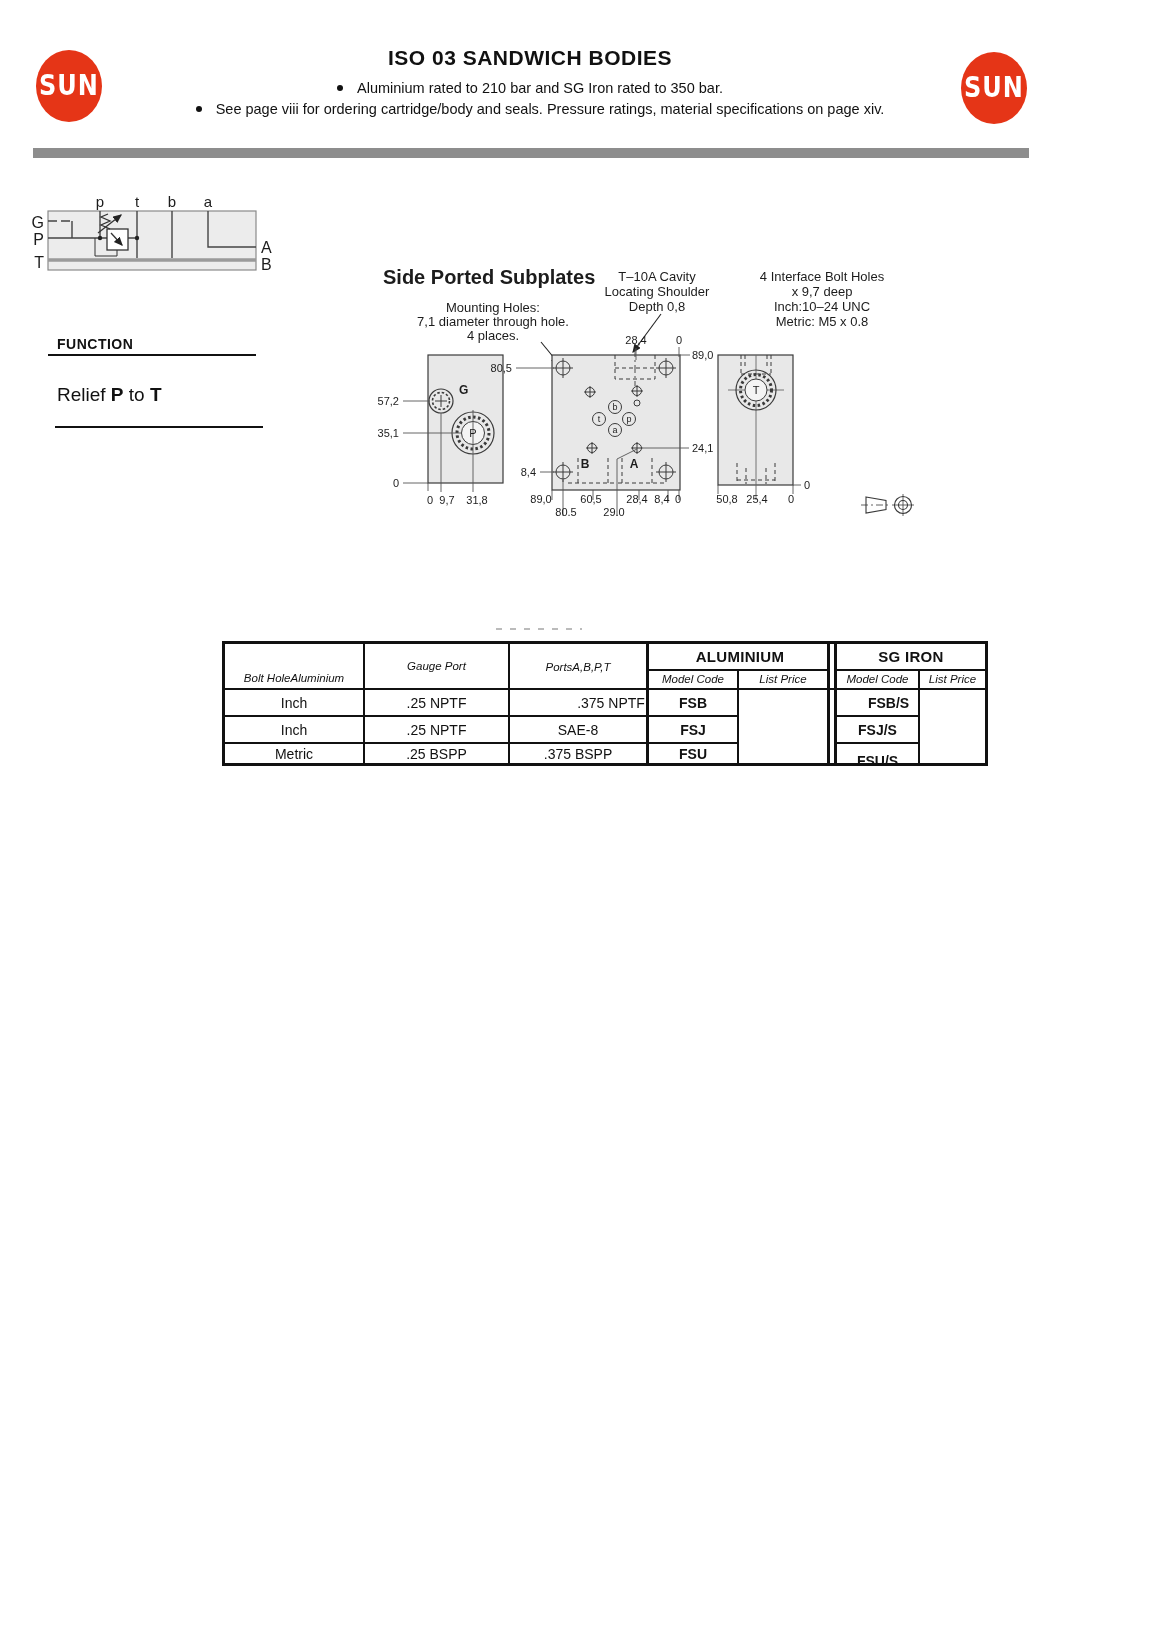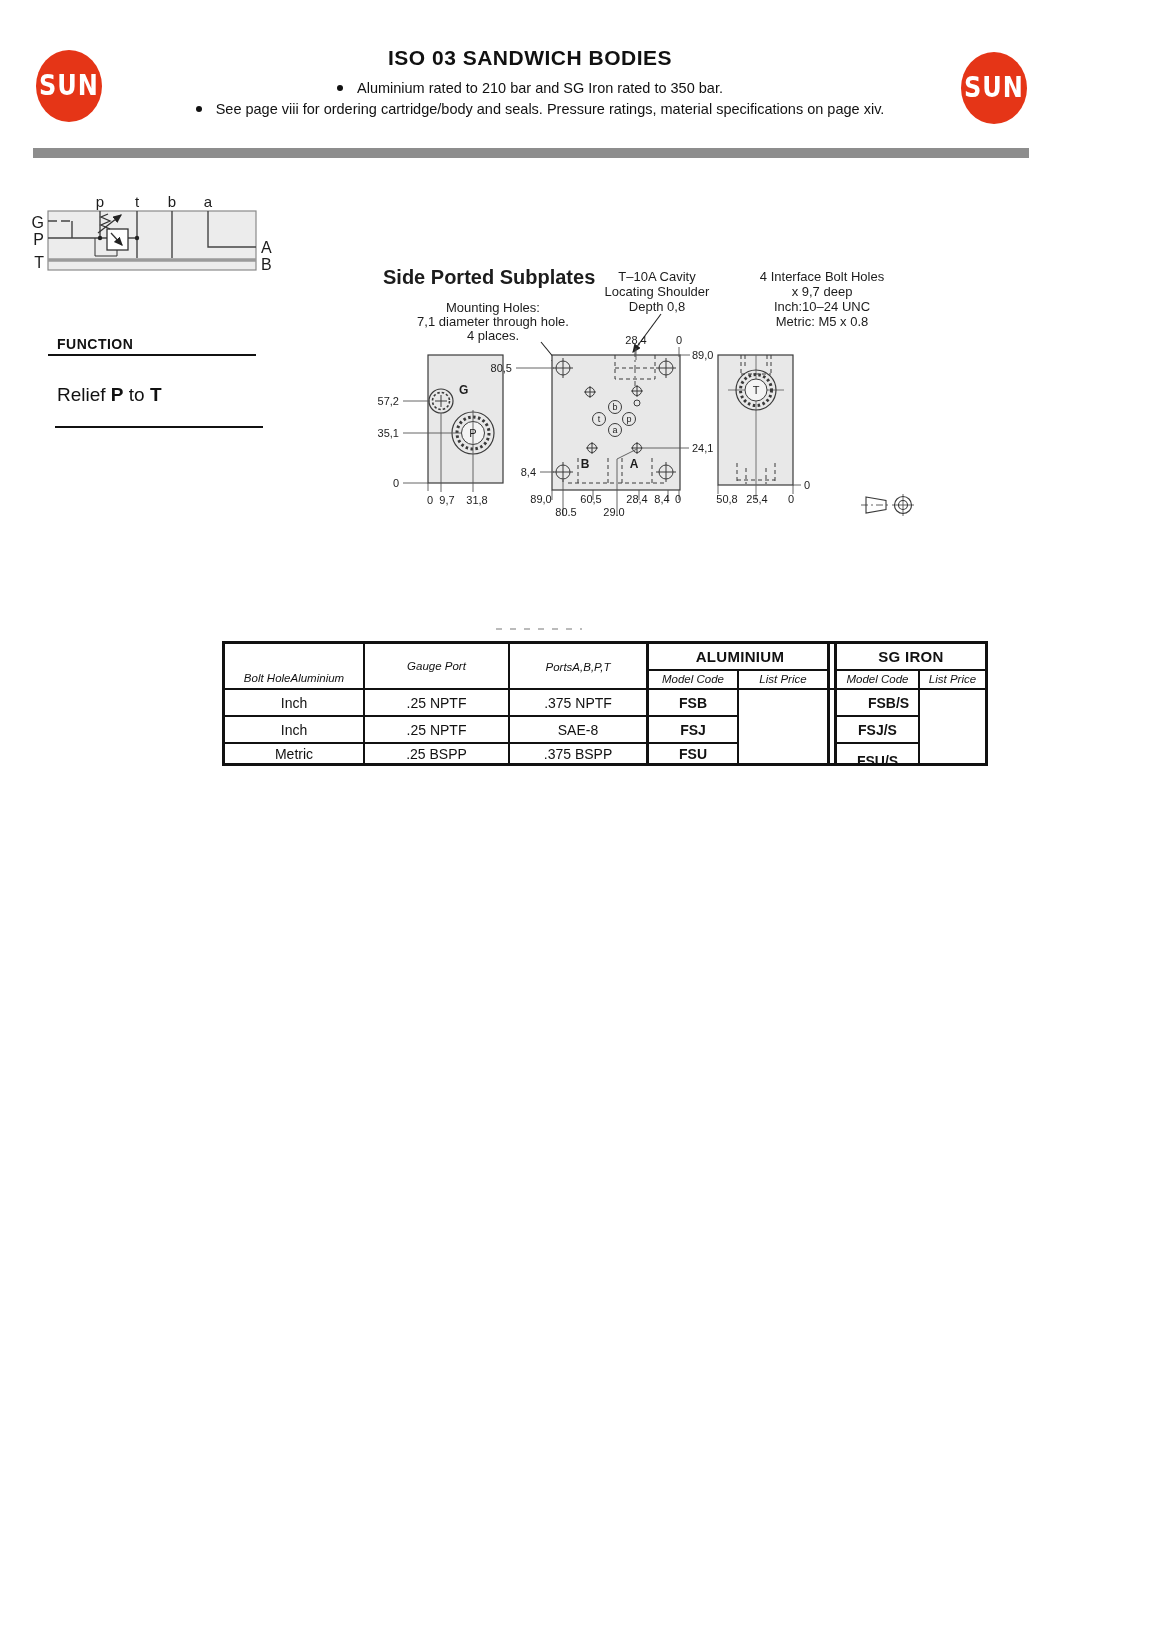--- a/index.html
+++ b/index.html
@@ -336,21 +336,21 @@
     </div>
     <div class="tc grp" style="left:424px;top:0;width:182px;height:25px;">ALUMINIUM</div>
     <div class="tc grp" style="left:612px;top:0;width:148px;height:25px;">SG IRON</div>
     <div class="tc ital" style="left:424px;top:27px;width:88px;height:17px;">Model Code</div>
     <div class="tc ital" style="left:514px;top:27px;width:88px;height:17px;">List Price</div>
     <div class="tc ital" style="left:612px;top:27px;width:81px;height:17px;">Model Code</div>
     <div class="tc ital" style="left:695px;top:27px;width:65px;height:17px;">List Price</div>
 
     <div class="tc" style="left:0;top:46px;width:138px;height:25px;">Inch</div>
     <div class="tc" style="left:140px;top:46px;width:143px;height:25px;">.25 NPTF</div>
-    <div class="tc" style="left:285px;top:46px;width:136px;height:25px;">.375 NPTF</div>
+    <div class="tc" style="left:285px;top:46px;width:136px;height:25px;padding-left:33px;">.375 NPTF</div>
     <div class="tc model" style="left:424px;top:46px;width:88px;height:25px;">FSB</div>
     <div class="tc" style="left:514px;top:46px;width:88px;height:25px;"></div>
     <div class="tc model" style="left:612px;top:46px;width:103px;height:25px;">FSB/S</div>
     <div class="tc" style="left:695px;top:46px;width:65px;height:25px;"></div>
 
     <div class="tc" style="left:0;top:73px;width:138px;height:25px;">Inch</div>
     <div class="tc" style="left:140px;top:73px;width:143px;height:25px;">.25 NPTF</div>
     <div class="tc" style="left:285px;top:73px;width:136px;height:25px;">SAE-8</div>
     <div class="tc model" style="left:424px;top:73px;width:88px;height:25px;">FSJ</div>
     <div class="tc" style="left:514px;top:73px;width:88px;height:25px;"></div>

